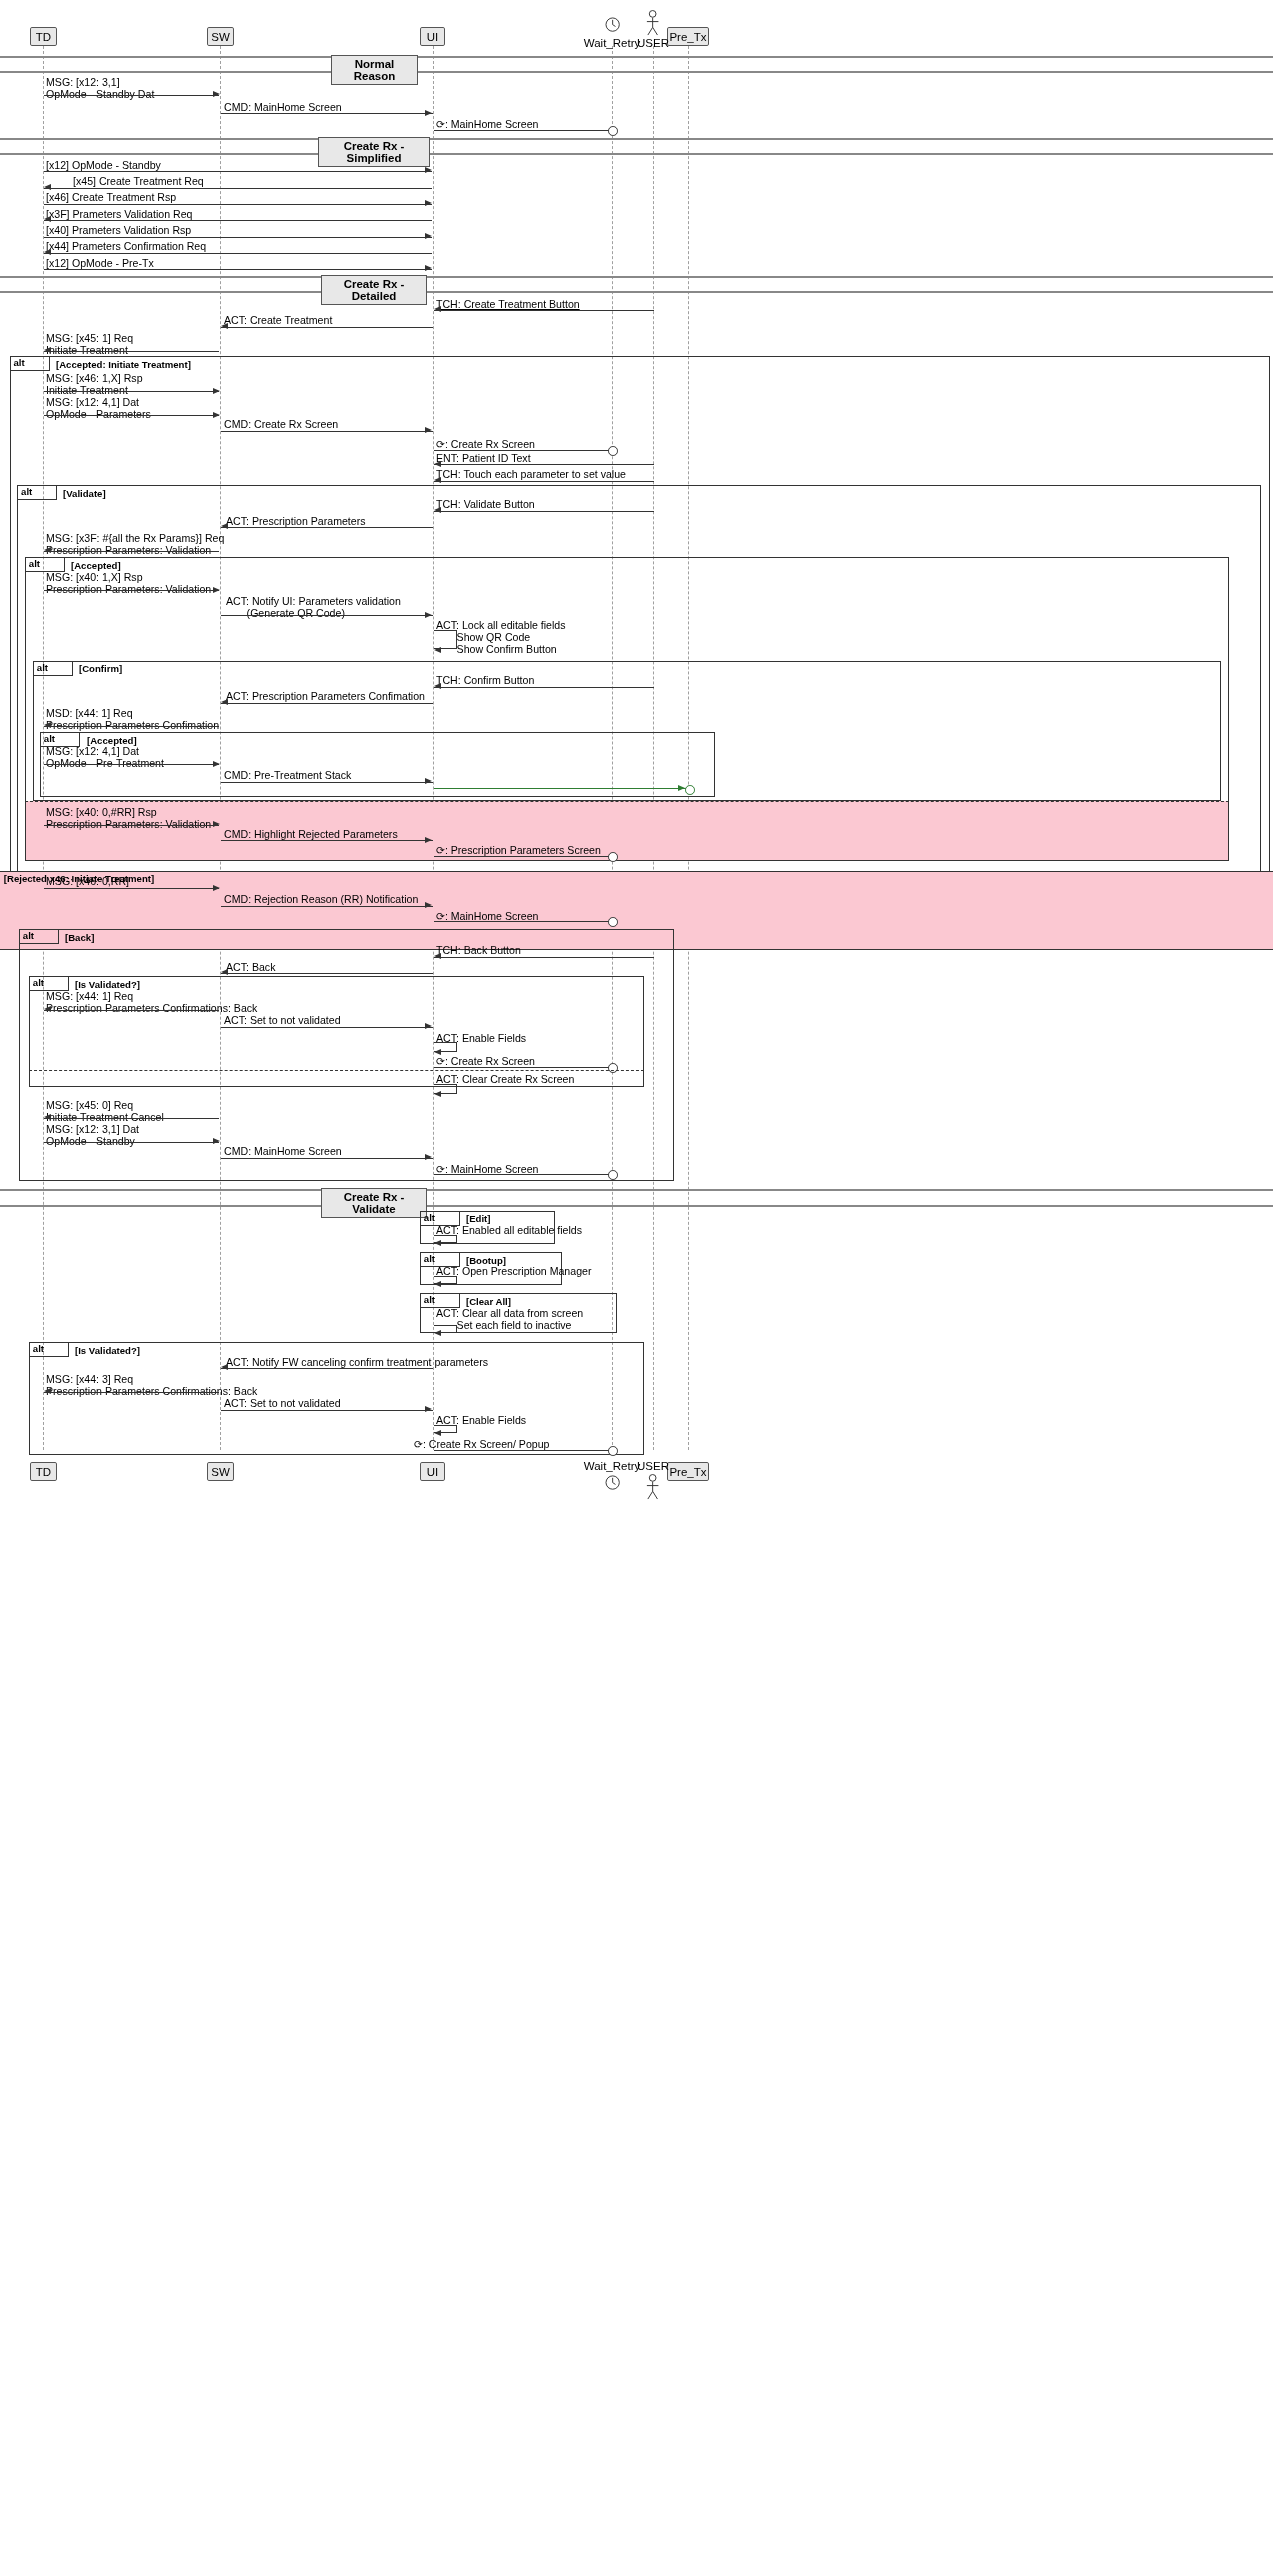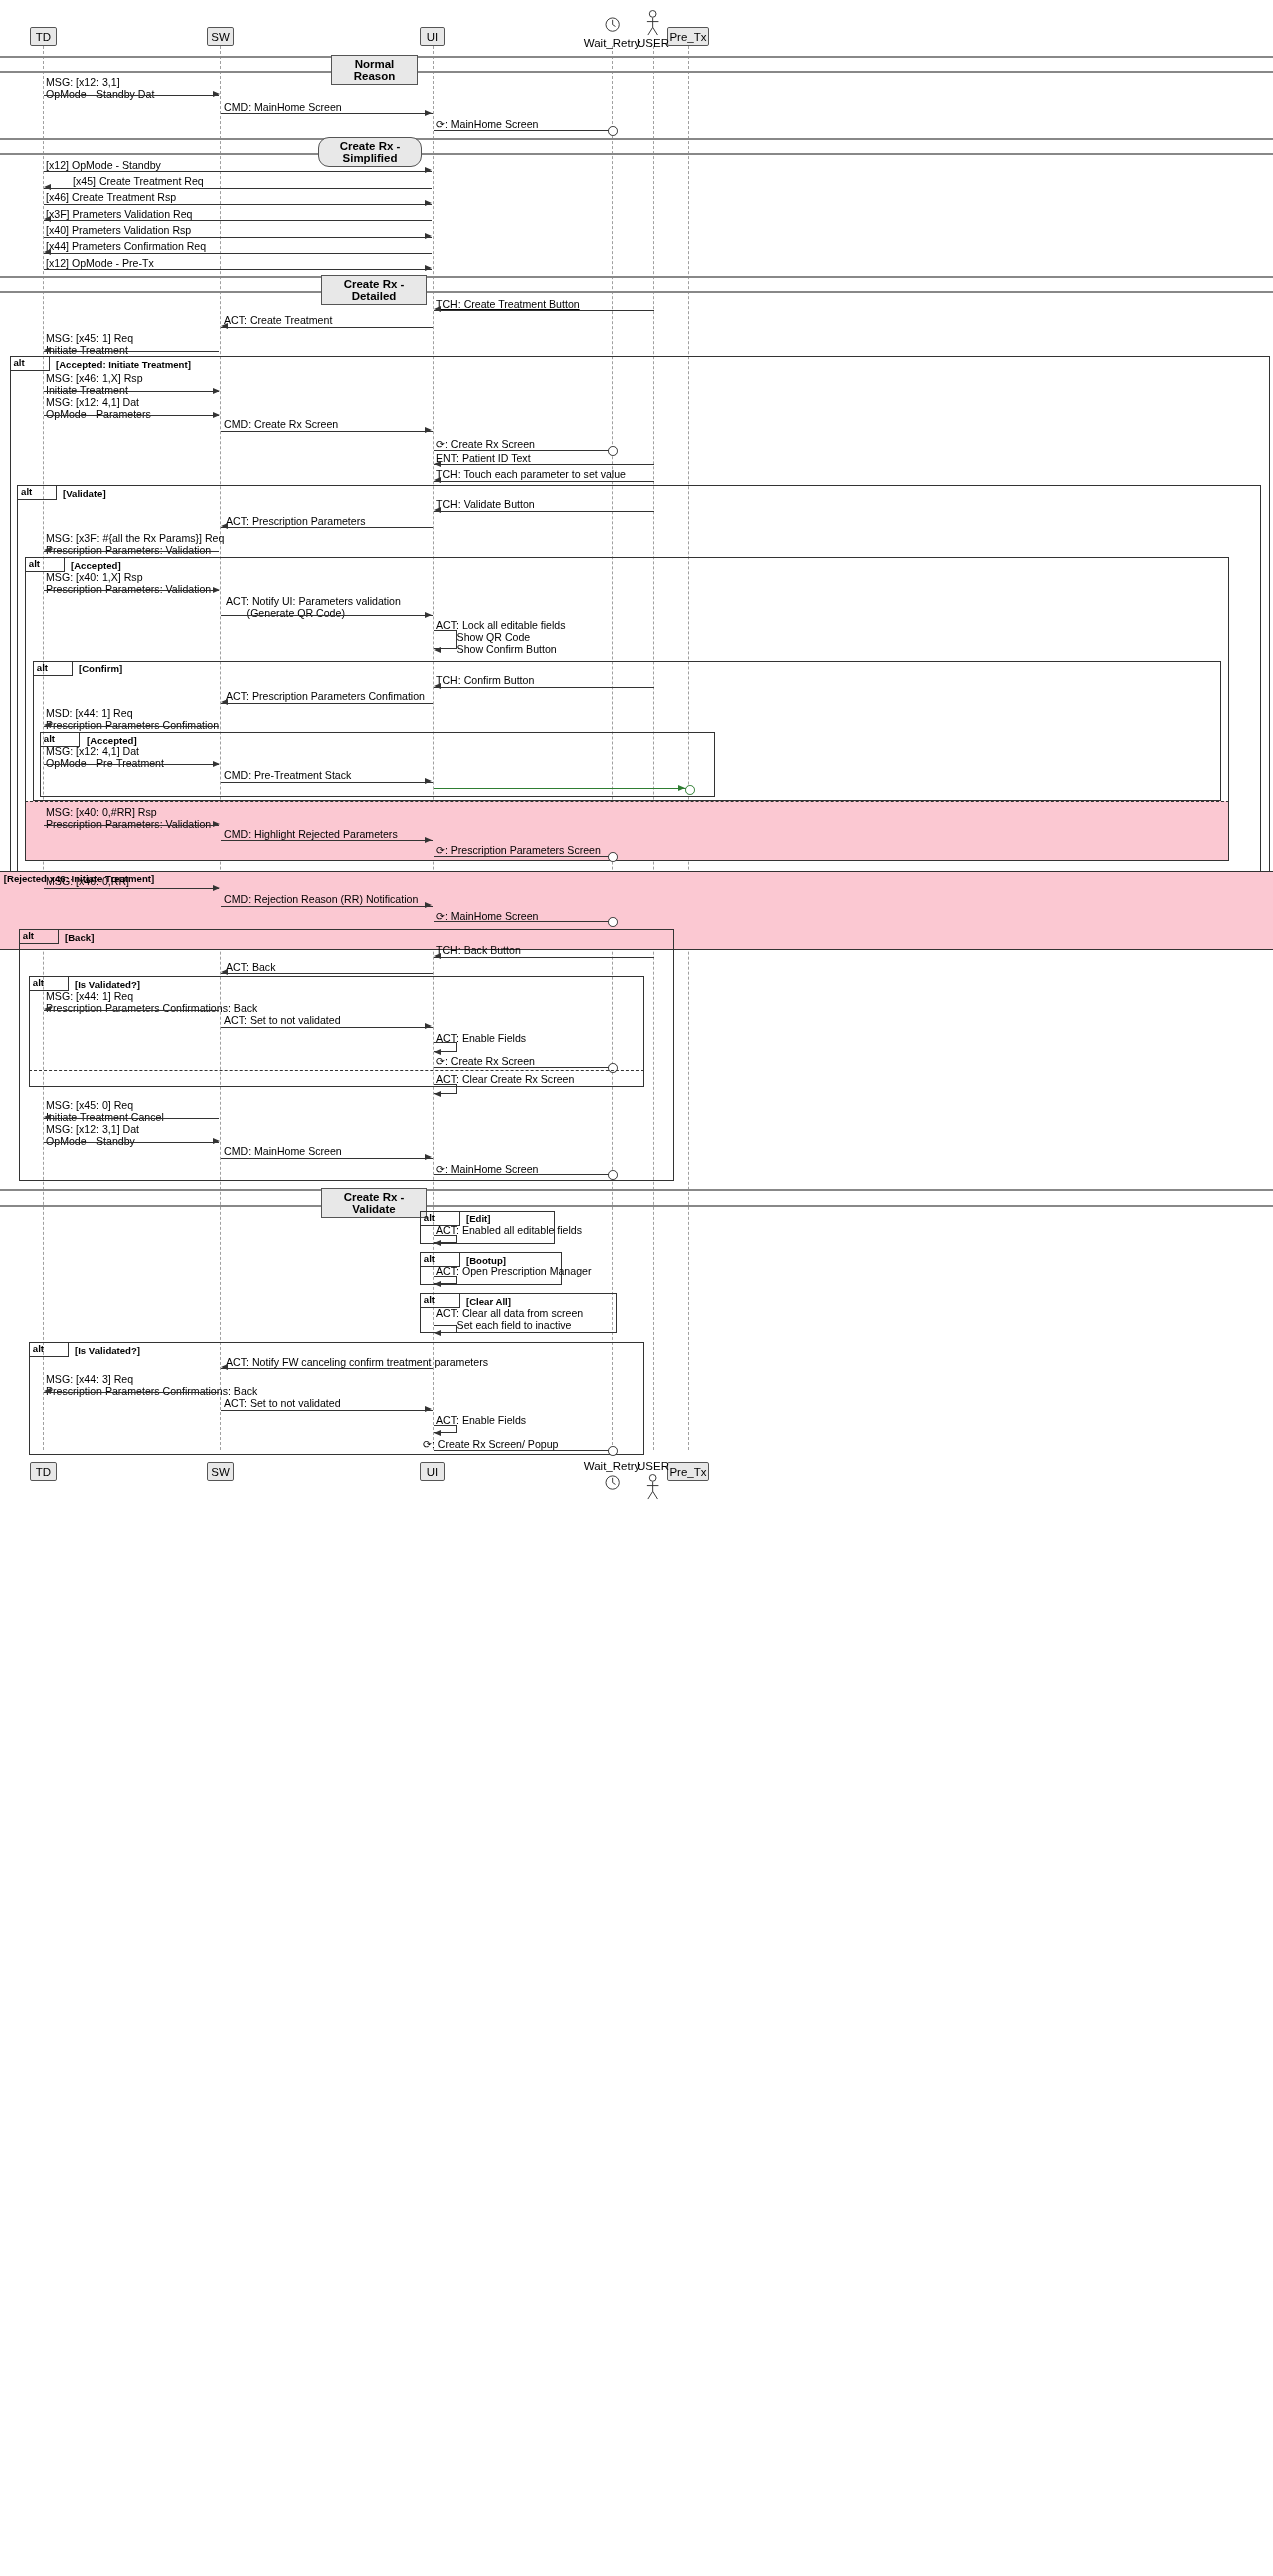--- a/index.html
+++ b/index.html
@@ -75,21 +75,21 @@
       </svg>
   </div>
   <div class="actor-label" style="left:631px;top:37px;width:44px;">USER</div>
 
   <div class="sep" style="top:56px;"></div>
   <div class="sep" style="top:71px;"></div>
   <div class="sep-title" style="left:331px;top:55px;width:87px;">Normal Reason</div>
 
   <div class="sep" style="top:138px;"></div>
   <div class="sep" style="top:153px;"></div>
-  <div class="sep-title" style="left:318px;top:137px;width:104px;border-radius:11px;">Create Rx - Simplified</div>
+  <div class="sep-title" style="left:318px;top:137px;width:112px;">Create Rx - Simplified</div>
 
   <div class="sep" style="top:276px;"></div>
   <div class="sep" style="top:291px;"></div>
   <div class="sep-title" style="left:321px;top:275px;width:106px;">Create Rx - Detailed</div>
 
   <div class="sep" style="top:1189px;"></div>
   <div class="sep" style="top:1205px;"></div>
   <div class="sep-title" style="left:321px;top:1188px;width:106px;">Create Rx - Validate</div>
 
   <div class="lbl" style="left:46px;top:76px;">MSG: [x12: 3,1]
@@ -397,21 +397,21 @@
   <div class="ah right" style="left:425px;top:1406px;"></div>
 
   <div class="lbl" style="left:436px;top:1414px;">ACT: Enable Fields</div>
   <div class="selfarrow" style="left:434px;top:1425px;width:23px;height:7.7px;">
     <div class="top"></div>
       <div class="right"></div>
       <div class="bot"></div>
       <div class="hd"></div>
   </div>
 
-  <div class="lbl" style="left:423px;top:1438px;">⟳: Create Rx Screen/ Popup</div>
+  <div class="lbl" style="left:414px;top:1438px;">⟳: Create Rx Screen/ Popup</div>
   <div class="arrow" style="left:434px;top:1450px;width:178px;"></div>
   <div class="circ" style="left:608px;top:1446px;"></div>
 
   <div class="part" style="left:30px;top:1462px;width:27px;">TD</div>
   <div class="part" style="left:207px;top:1462px;width:27px;">SW</div>
   <div class="part" style="left:420px;top:1462px;width:25px;">UI</div>
   <div class="part" style="left:667px;top:1462px;width:42px;">Pre_Tx</div>
 
   <div class="actor-label" style="left:583px;top:1460px;width:58px;">Wait_Retry</div>
   <div class="stickfig" style="left:604px;top:1474px;">

